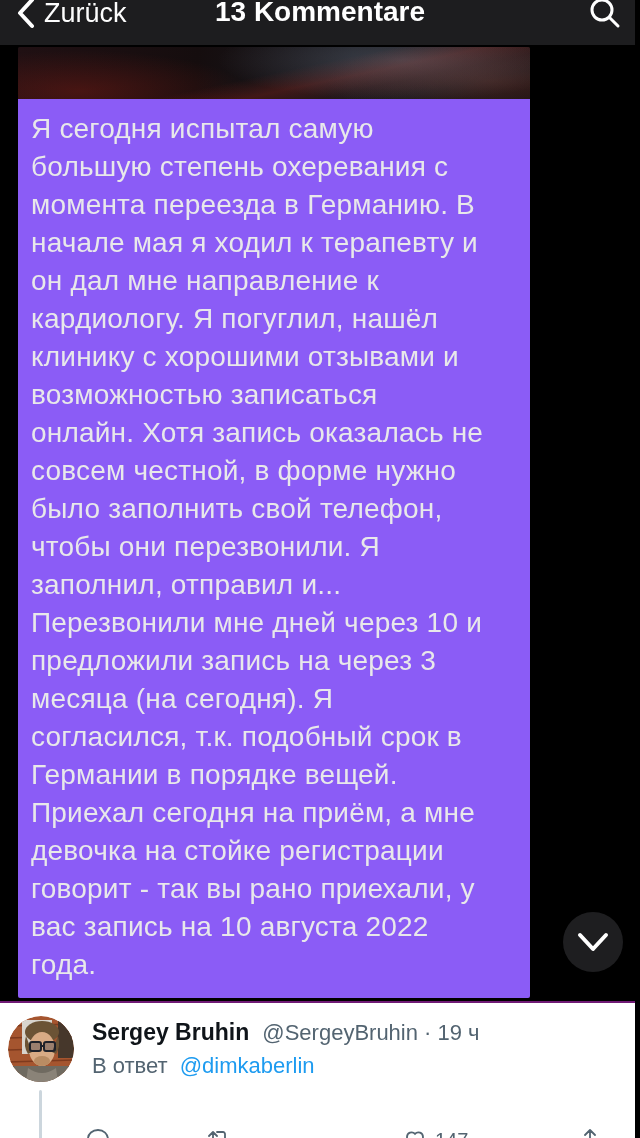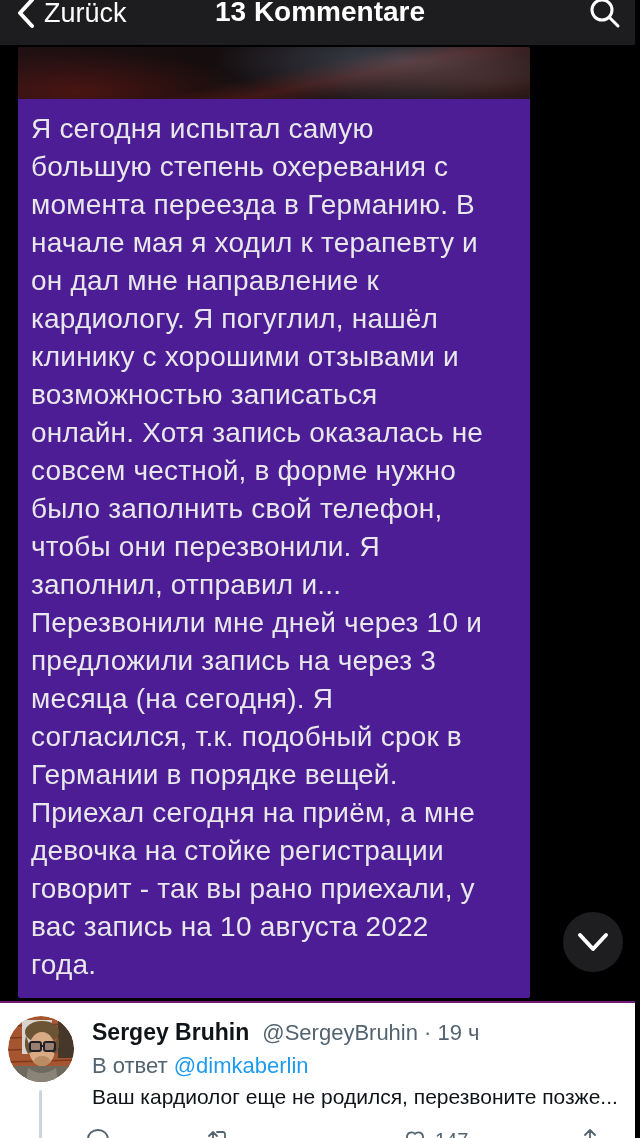--- a/index.html
+++ b/index.html
@@ -16,39 +16,39 @@
   
   .attachment{position:absolute;left:18px;top:47px;width:512px;height:951px;border-radius:2px;overflow:hidden;}
   .photo-strip{position:absolute;left:0;top:0;width:512px;height:52px;
     background:
       radial-gradient(60% 130% at 75% 25%, rgba(115,120,135,0.40), transparent 60%),
       radial-gradient(45% 110% at 92% 65%, rgba(140,62,46,0.35), transparent 70%),
       radial-gradient(55% 130% at 12% 85%, rgba(125,28,20,0.45), transparent 60%),
       linear-gradient(168deg, transparent 50%, rgba(128,32,24,0.40) 62%, rgba(70,18,14,0.30) 72%, transparent 82%),
       linear-gradient(95deg,#201013 0%,#150d0e 35%,#191b21 65%,#120f12 100%);
     background-color:#140e10;}
-  .text-panel{position:absolute;left:0;top:52px;width:512px;height:899px;background:#4c1d95;
+  .text-panel{position:absolute;left:0;top:52px;width:512px;height:899px;background:#8b5cf6;
     padding:11px 8px 0 13px;}
   .panel-text{color:#e8e8ea;font-size:28px;line-height:38px;white-space:pre-line;letter-spacing:.2px;}
 
   
   .chevron-btn{position:absolute;left:563px;top:912px;width:60px;height:60px;border-radius:50%;
     background:#1e1e20;display:flex;align-items:center;justify-content:center;}
 
   
   .reply-section{position:absolute;left:0;top:1001px;width:640px;height:137px;background:#ffffff;
     border-top:2px solid #701a75;}
   .avatar{position:absolute;left:8px;top:13px;width:66px;height:66px;border-radius:50%;overflow:hidden;}
   .thread-line{position:absolute;left:39px;top:87px;width:3px;height:50px;background:#ccd6dd;border-radius:2px;}
   .name-row{position:absolute;left:92px;top:16px;font-size:22px;white-space:nowrap;}
   .author-name{font-weight:bold;color:#0f1419;font-size:23px;}
   .handle-time{color:#536471;margin-left:7px;}
   .replyto-row{position:absolute;left:92px;top:50px;font-size:22px;white-space:nowrap;}
   .replyto-prefix{color:#536471;text-align:right;}
-  .replyto-handle{color:#1d9bf0;}
+  .replyto-handle{color:#1d9bf0;margin-left:6px;}
   .reply-text{position:absolute;left:92px;top:82px;font-size:21px;color:#0f1419;white-space:nowrap;}
   .actions-row{position:absolute;left:0;top:124px;width:640px;height:30px;color:#536471;}
   .action{position:absolute;top:0;display:flex;align-items:flex-start;gap:8px;color:#536471;}
   .action-reply{left:86px;}
   .action-retweet{left:205px;}
   .action-like{left:403px;}
   .action-share{left:578px;}
   .like-count{font-size:20px;color:#536471;margin-top:2px;}
   svg{display:block;}
 </style>
@@ -147,21 +147,20 @@
     <div class="name-row">
       <span class="author-name">Sergey Bruhin</span>
       <span class="handle-time">@SergeyBruhin · 19 ч</span>
     </div>
 
     <div class="replyto-row">
       <span class="replyto-prefix">В ответ</span>
       <span class="replyto-handle">@dimkaberlin</span>
     </div>
 
-    <div class="reply-text">Ваш кардиолог еще не родился, перезвоните позже...</div>
 
     <div class="actions-row">
       <div class="action action-reply">
         <svg width="24" height="24" viewBox="0 0 24 24">
           <path d="M12 3C6.5 3 2 6.9 2 11.7c0 4.8 4.5 8.7 10 8.7.9 0 1.8-.1 2.6-.3L19 23v-4.2c1.9-1.6 3-3.8 3-6.1C22 6.9 17.5 3 12 3z" fill="none" stroke="#536471" stroke-width="1.8"></path>
         </svg>
       </div>
       <div class="action action-retweet">
         <svg width="28" height="24" viewBox="0 0 28 24">
           <path d="M4 9l4-4 4 4M8 5v12a2 2 0 002 2h6" fill="none" stroke="#536471" stroke-width="1.8" stroke-linecap="round" stroke-linejoin="round"></path>

